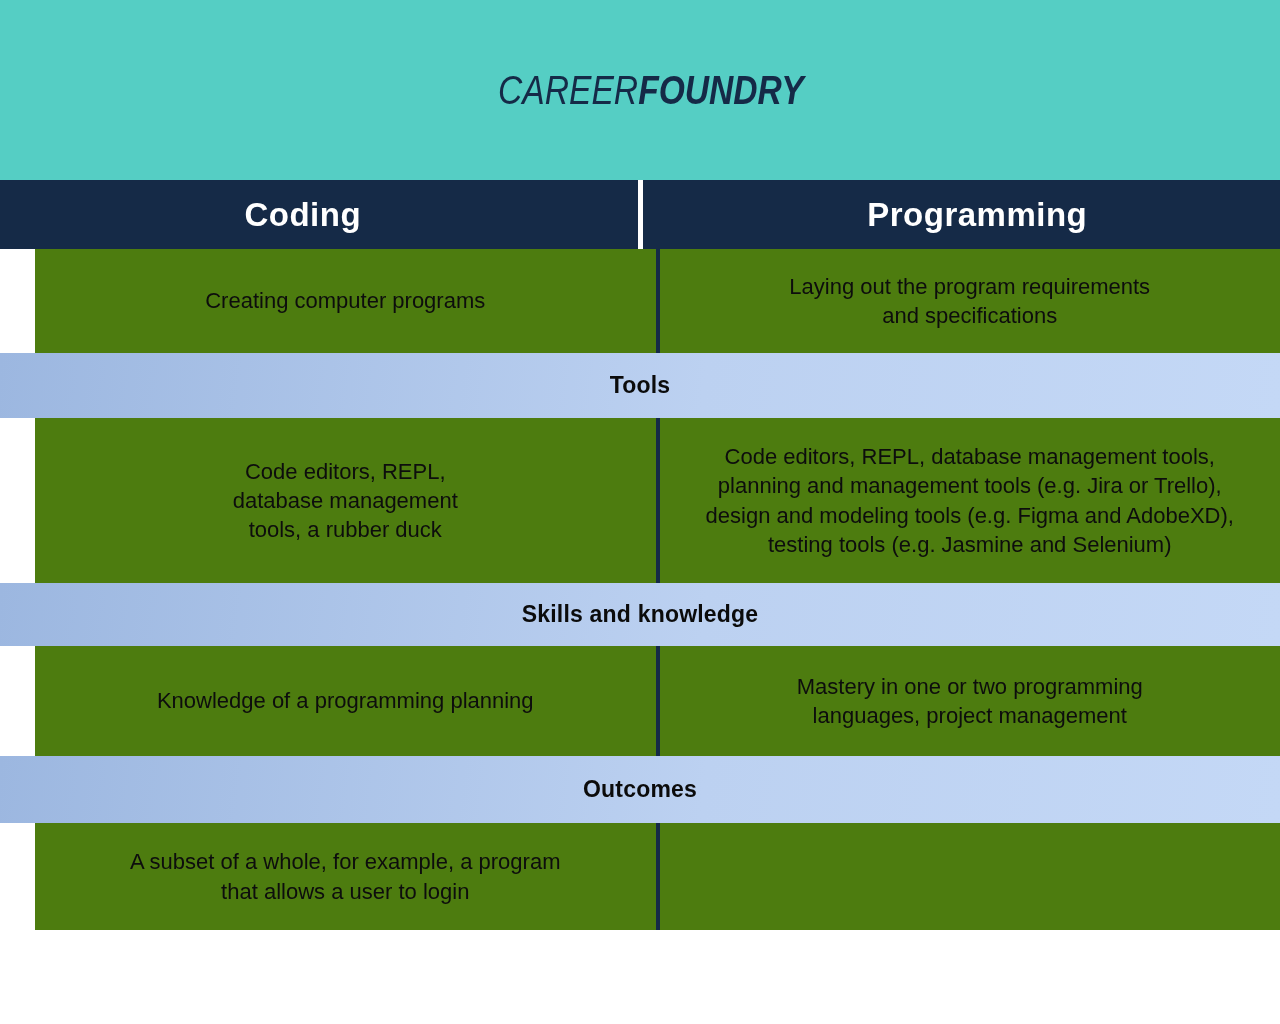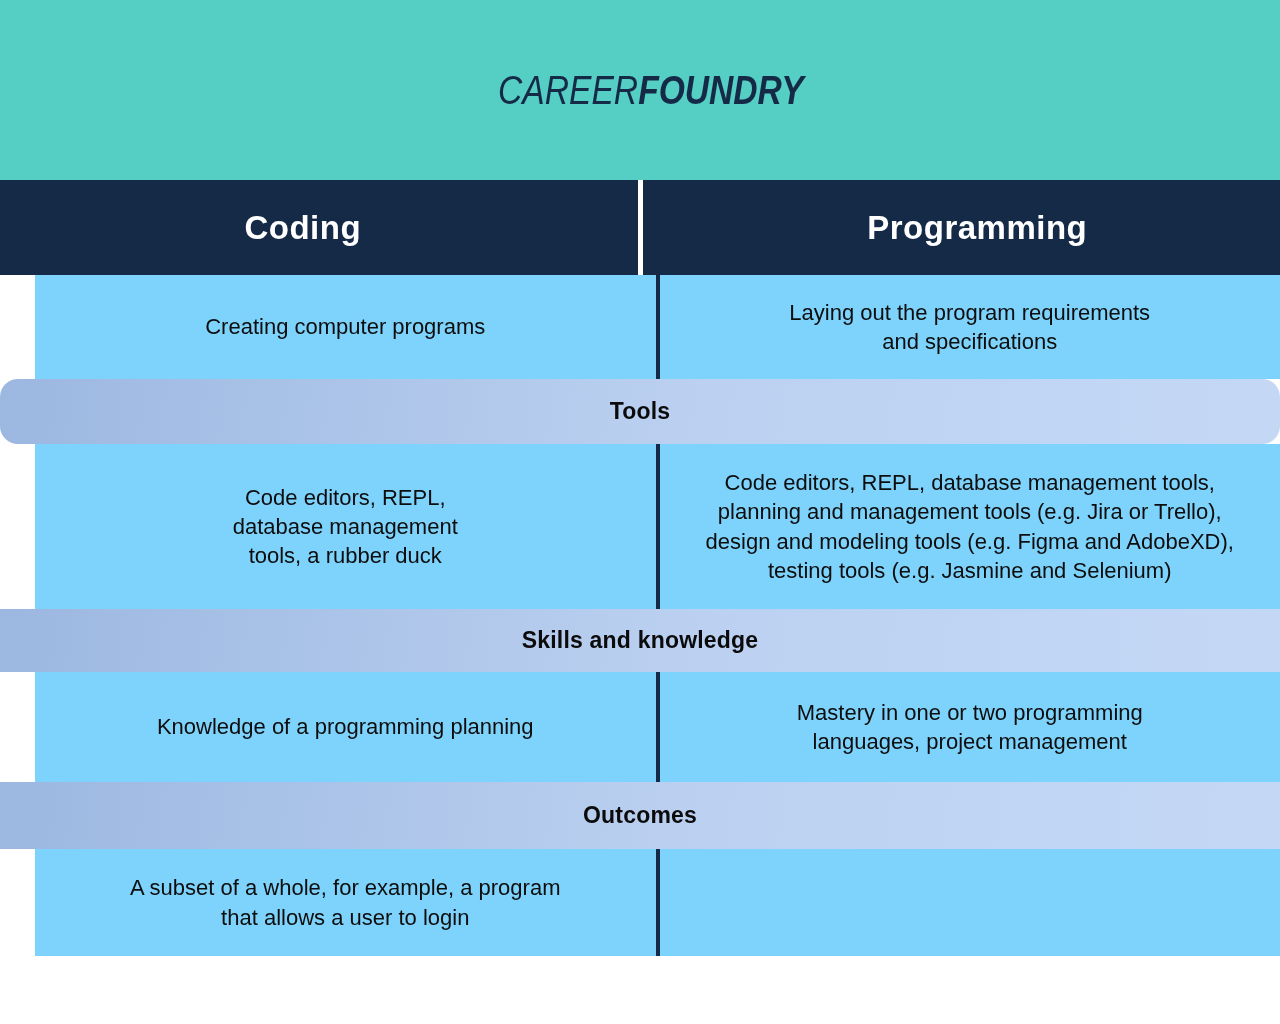--- a/index.html
+++ b/index.html
@@ -16,44 +16,44 @@
   }
   .logo{
     font-style:italic;font-size:40px;letter-spacing:0px;color:#152A47;
     transform:scaleX(.84);white-space:nowrap;
   }
   .logo-light{font-weight:normal;}
   .logo-bold{font-weight:bold;}
 
   
   .colhead{
-    height:95px;flex:0 0 auto;background:#152A47;
+    height:69px;flex:0 0 auto;background:#152A47;
     display:grid;grid-template-columns:1fr 5px 1fr;gap:32px;
   }
   .colhead-cell{
     display:flex;align-items:center;justify-content:center;
     color:#ffffff;font-weight:bold;font-size:33px;letter-spacing:.5px;
   }
   .vdiv-white{background:#ffffff;}
 
   
   .band{
     flex:0 0 auto;
     background:linear-gradient(97deg,#9CB7E0 0%,#BCD1F1 55%,#C4D8F6 100%);
     display:flex;align-items:center;justify-content:center;
   }
   .band-label{font-weight:bold;font-size:23px;color:#0b0b0b;letter-spacing:.2px;}
   .band-scope{height:66px;}
-  .band-tools{height:65px;border-radius:18px;}
+  .band-tools{height:65px;}
   .band-skills{height:63px;}
   .band-outcomes{height:67px;}
 
   
   .row{
-    flex:0 0 auto;background:#7dd3fc;
+    flex:0 0 auto;background:#4d7c0f;
     display:grid;grid-template-columns:1fr 4px 1fr;margin-left:35px;
   }
   .row-1{height:104px;}
   .row-2{height:165px;}
   .row-3{height:110px;}
   .row-4{height:107px;}
   .vdiv-navy{background:#152A47;}
   .cell{
     display:flex;align-items:center;justify-content:center;text-align:center;
     font-size:22px;line-height:1.32;white-space:pre-line;padding:0 20px;

